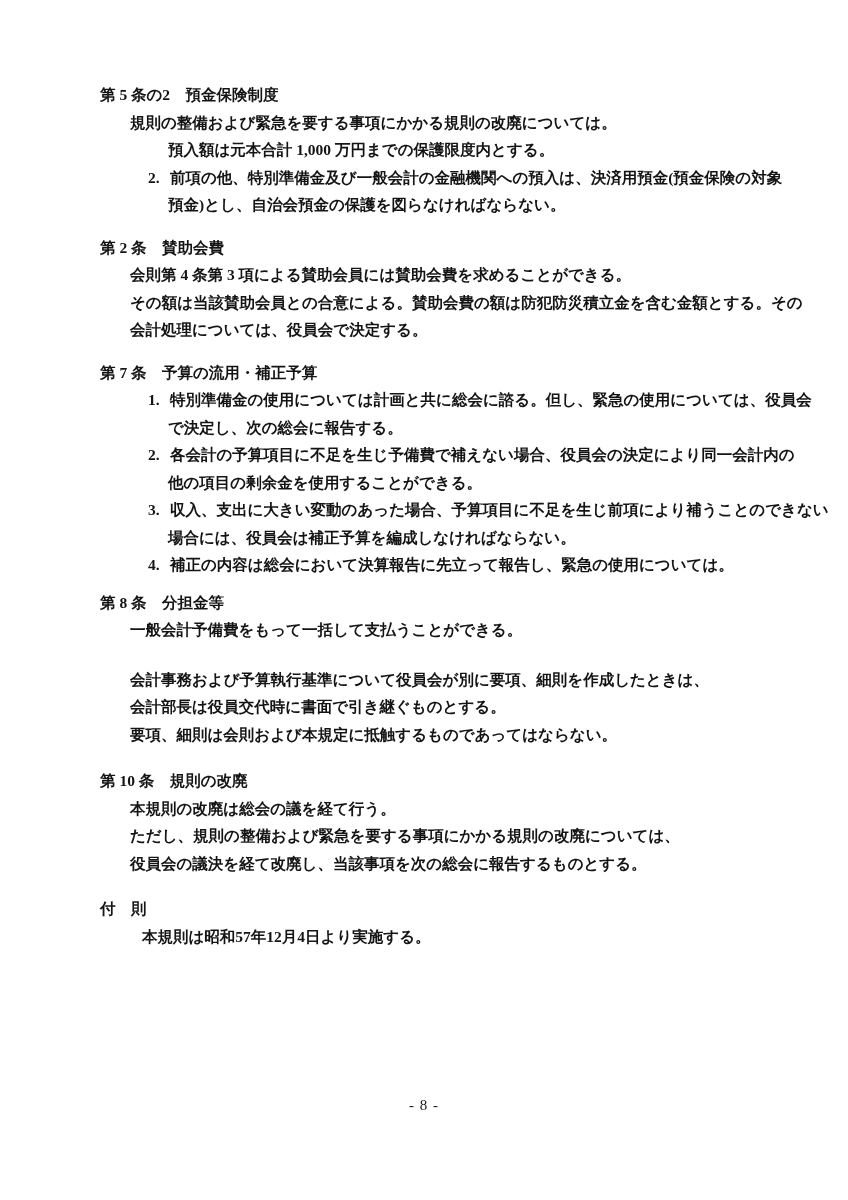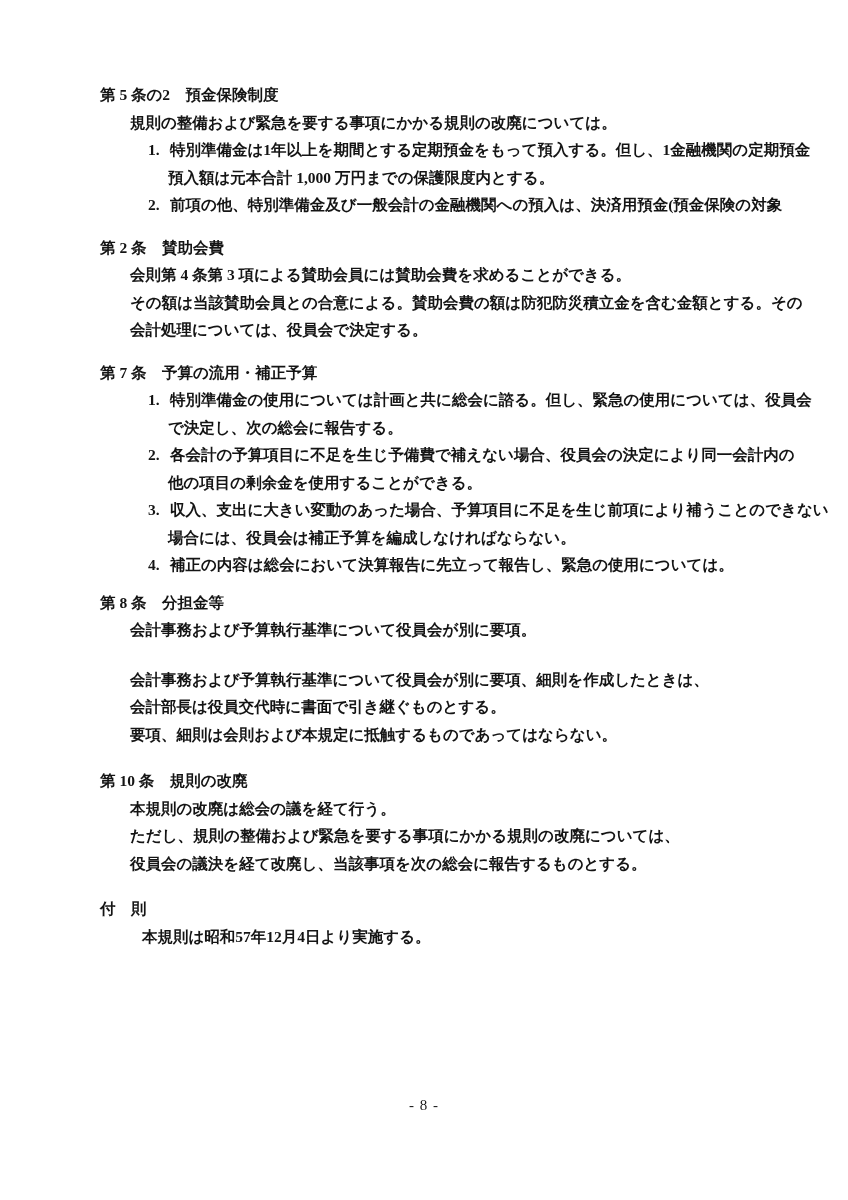--- a/index.html
+++ b/index.html
@@ -42,23 +42,23 @@
 </style>
 </head>
 <body>
 
 <div class="page">
   <div class="doc">
 
     <div class="sec">
       <div class="line heading">第 5 条の2　預金保険制度</div>
       <div class="line para">規則の整備および緊急を要する事項にかかる規則の改廃については。</div>
-      <div class="line item"><span class="num">1.</span><span>特別準備金は1年以上を期間とする定期預金をもって預入する。但し、1金融機関の定期預金</span></div>
       <div class="line cont">預入額は元本合計 1,000 万円までの保護限度内とする。</div>
       <div class="line item"><span class="num">2.</span><span>前項の他、特別準備金及び一般会計の金融機関への預入は、決済用預金(預金保険の対象</span></div>
+      <div class="line cont">預金)とし、自治会預金の保護を図らなければならない。</div>
     </div>
 
     <div class="sec" style="margin-top:15px">
       <div class="line heading">第 2 条　賛助会費</div>
       <div class="line para">会則第 4 条第 3 項による賛助会員には賛助会費を求めることができる。</div>
       <div class="line para">その額は当該賛助会員との合意による。賛助会費の額は防犯防災積立金を含む金額とする。その</div>
       <div class="line para">会計処理については、役員会で決定する。</div>
     </div>
 
     <div class="sec" style="margin-top:15px">
@@ -67,21 +67,21 @@
       <div class="line cont">で決定し、次の総会に報告する。</div>
       <div class="line item"><span class="num">2.</span><span>各会計の予算項目に不足を生じ予備費で補えない場合、役員会の決定により同一会計内の</span></div>
       <div class="line cont">他の項目の剰余金を使用することができる。</div>
       <div class="line item"><span class="num">3.</span><span>収入、支出に大きい変動のあった場合、予算項目に不足を生じ前項により補うことのできない</span></div>
       <div class="line cont">場合には、役員会は補正予算を編成しなければならない。</div>
       <div class="line item"><span class="num">4.</span><span>補正の内容は総会において決算報告に先立って報告し、緊急の使用については。</span></div>
     </div>
 
     <div class="sec" style="margin-top:10px">
       <div class="line heading">第 8 条　分担金等</div>
-      <div class="line para">会計事務および予算執行基準について役員会が別に要項。</div>
+      <div class="line para">一般会計予備費をもって一括して支払うことができる。</div>
     </div>
 
     <div class="sec" style="margin-top:22px">
       <div class="line para">会計事務および予算執行基準について役員会が別に要項、細則を作成したときは、</div>
       <div class="line para">会計部長は役員交代時に書面で引き継ぐものとする。</div>
       <div class="line para">要項、細則は会則および本規定に抵触するものであってはならない。</div>
     </div>
 
     <div class="sec" style="margin-top:19px">
       <div class="line heading">第 10 条　規則の改廃</div>

